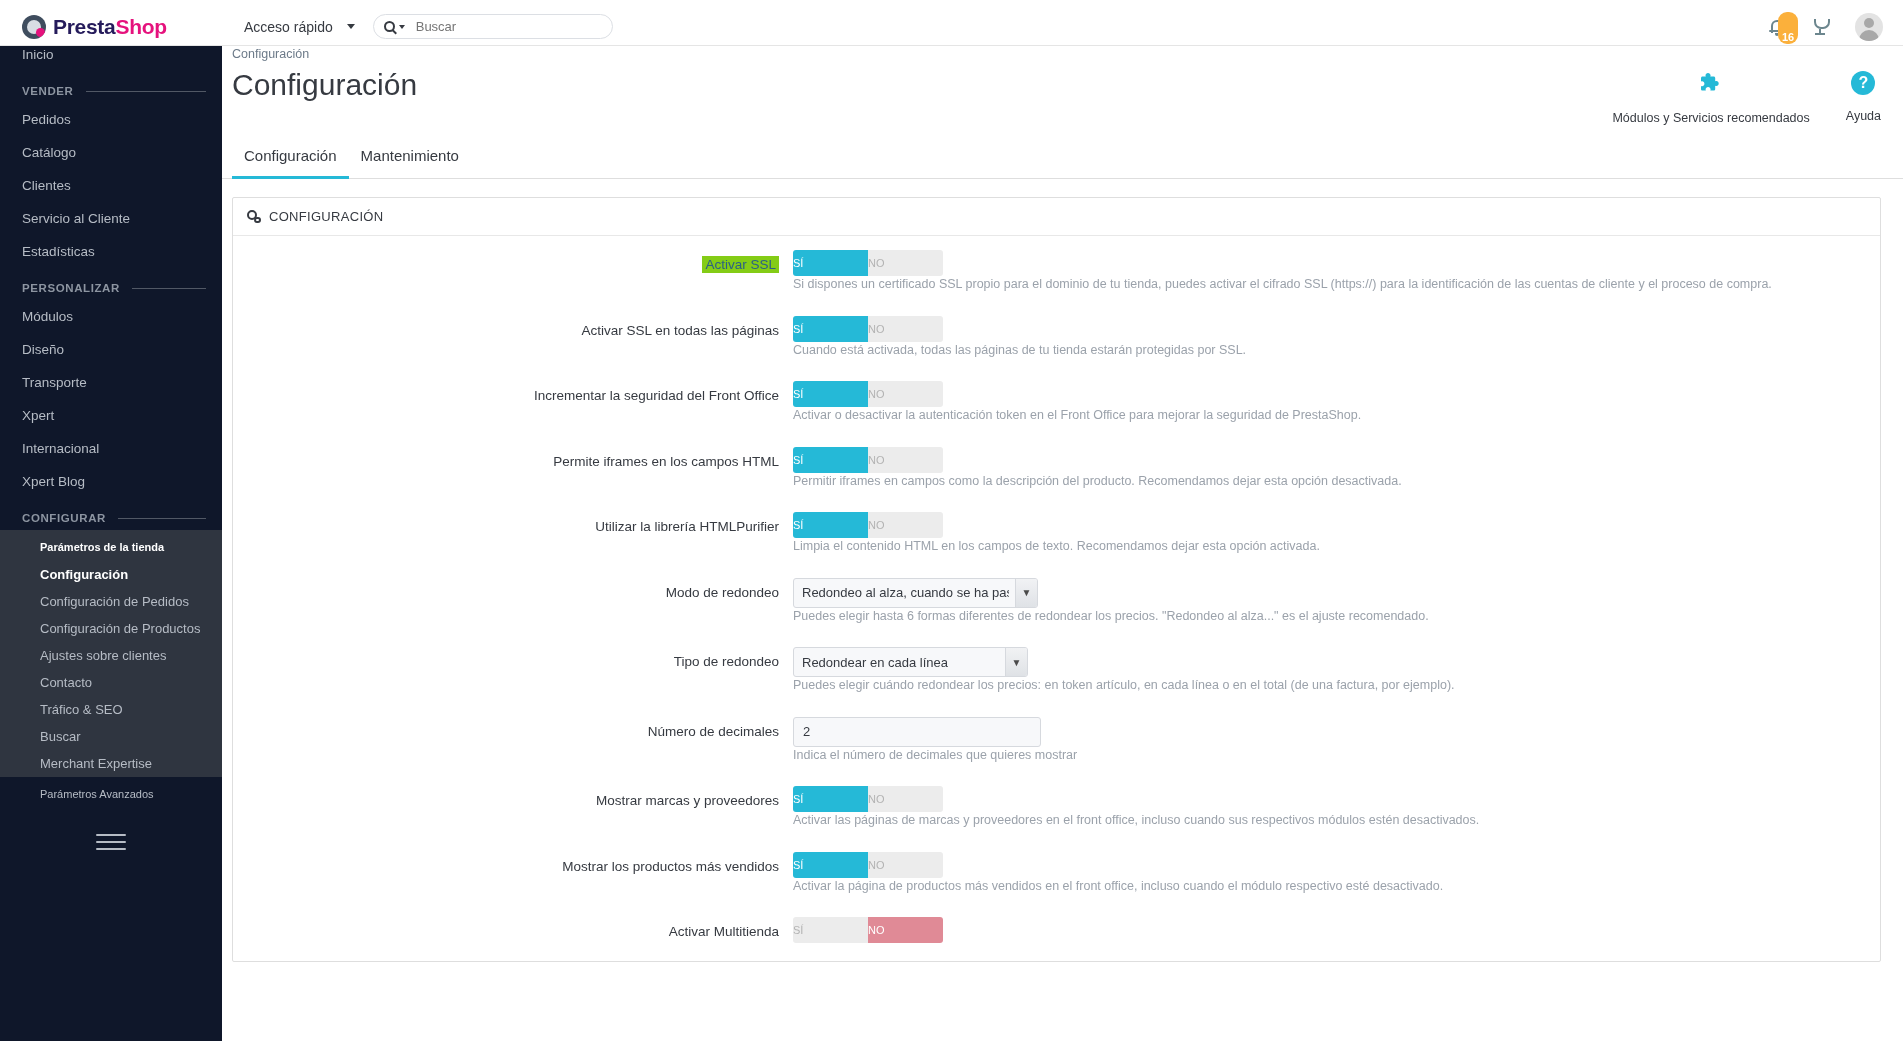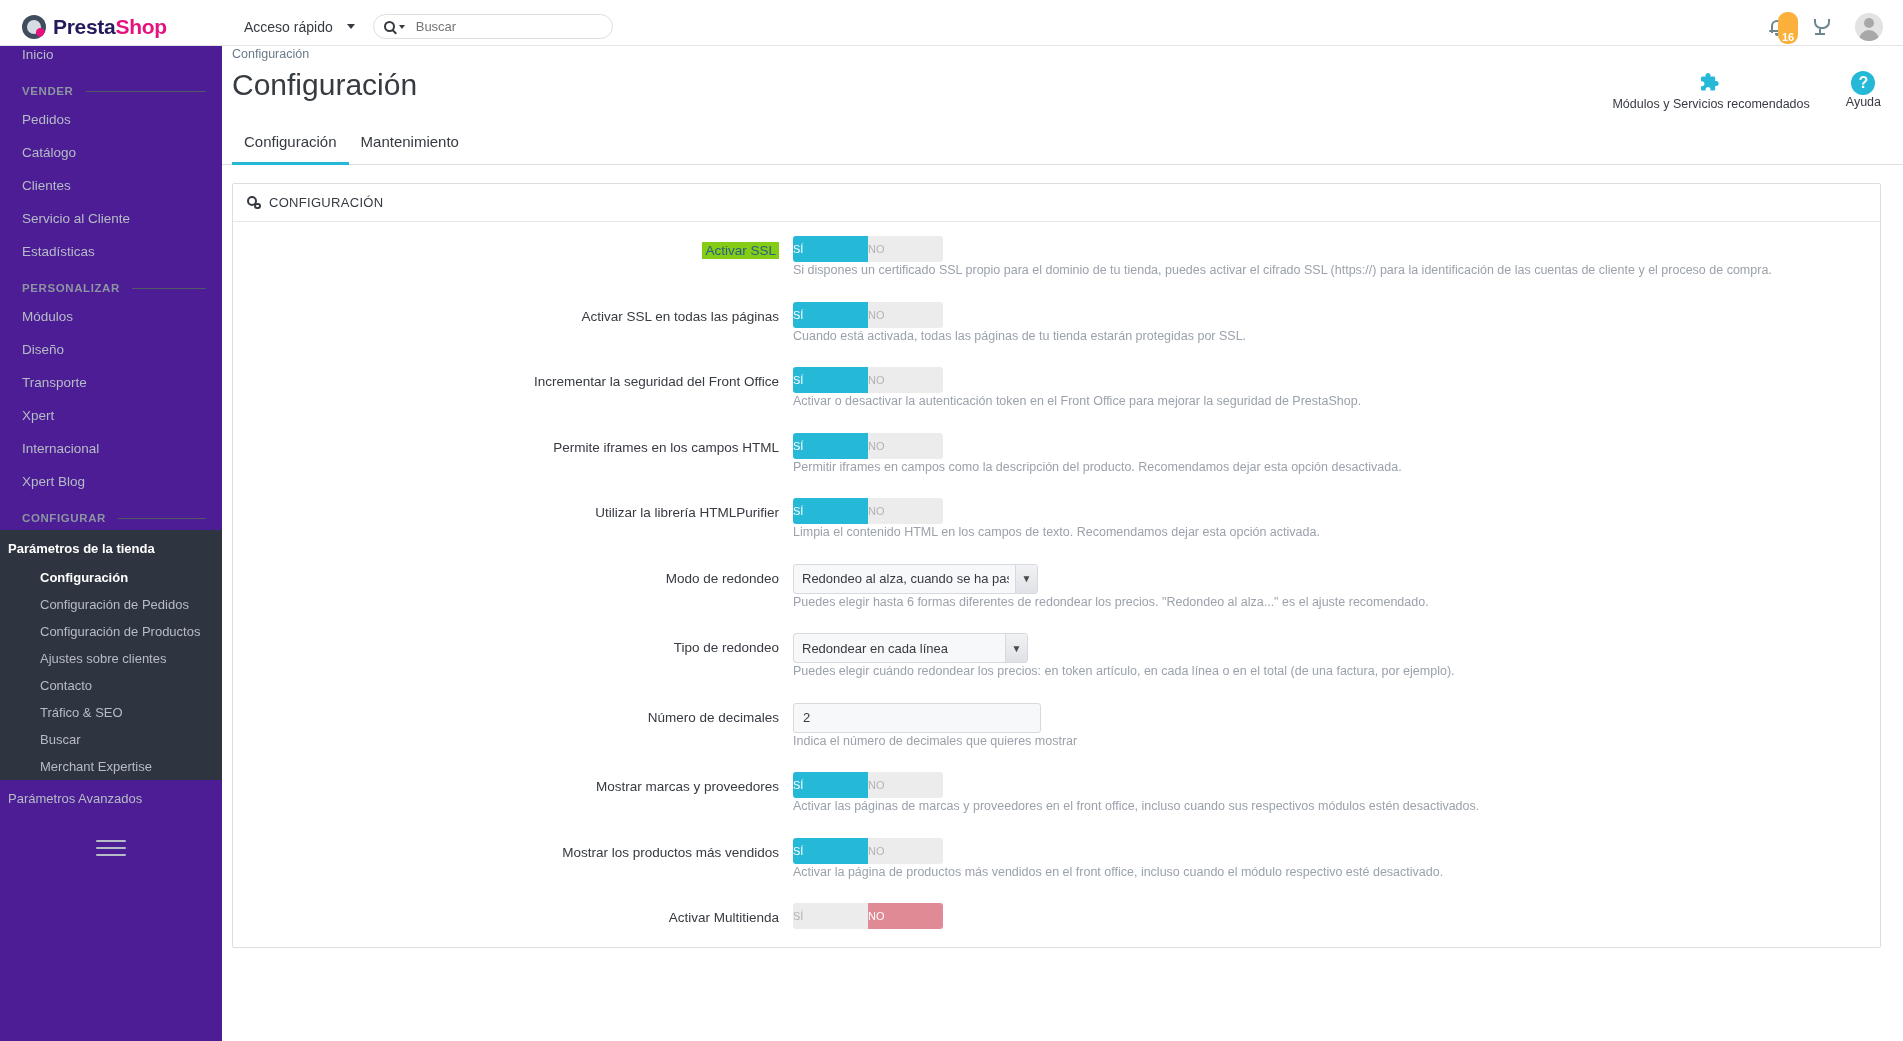--- a/index.html
+++ b/index.html
@@ -136,21 +136,21 @@
   }
   .avatar::after{
     content:""; position:absolute; left:4px; top:17px;
     width:20px;height:16px;border-radius:10px 10px 0 0; background:#a8a8a8;
   }
 
   
   .sidebar {
     position:absolute; top:38px; left:0;
     width:222px; height:1003px;
-    background:#4c1d95;
+    background:#0f172a;
     overflow:hidden;
     z-index:20;
   }
   .nav-link {
     display:block; padding:9px 0 9px 22px;
     font-size:13.5px; color:#b6bcc5; text-decoration:none;
     cursor:pointer;
   }
   .nav-section {
     display:flex; align-items:center;
@@ -159,22 +159,22 @@
     letter-spacing:0.6px;
   }
   .nav-section .rule {
     flex:1; height:1px; background:#515865; margin-left:12px;
   }
   .nav-group.active { background:#2f3540; }
   .nav-group.active > .nav-link-parent {
     color:#fff; font-weight:bold;
   }
   .nav-link-parent {
-    display:block; padding:11px 0 8px 8px;
-    font-size:13px; color:#b6bcc5; text-decoration:none; cursor:pointer;
+    display:block; padding:11px 0 8px 40px;
+    font-size:11px; color:#b6bcc5; text-decoration:none; cursor:pointer;
   }
   .nav-sub {
     display:block; padding:6px 0 6px 40px;
     font-size:13px; color:#b6bcc5; text-decoration:none; cursor:pointer;
   }
   .nav-sub.current { color:#fff; font-weight:bold; }
   .hamburger {
     margin: 26px auto 0 auto; width:30px; cursor:pointer;
   }
   .hamburger div {
@@ -201,21 +201,21 @@
     margin: 6px 0 0 0; line-height:1.2;
   }
   .head-actions {
     margin-left:auto; display:flex; gap:36px; padding-top:10px;
   }
   .head-action {
     display:flex; flex-direction:column; align-items:center;
     cursor:pointer; width: auto;
   }
   .head-action .label {
-    font-size:12.5px; color:#363a41; margin-top:0; white-space:nowrap;
+    font-size:12.5px; color:#363a41; margin-top:14px; white-space:nowrap;
   }
   .puzzle { width:26px;height:26px; position:relative; }
   .qmark {
     width:24px;height:24px;border-radius:50%;
     background:#25b9d7; color:#fff; font-size:16px; font-weight:bold;
     line-height:24px; text-align:center;
   }
 
   
   .tabs {

